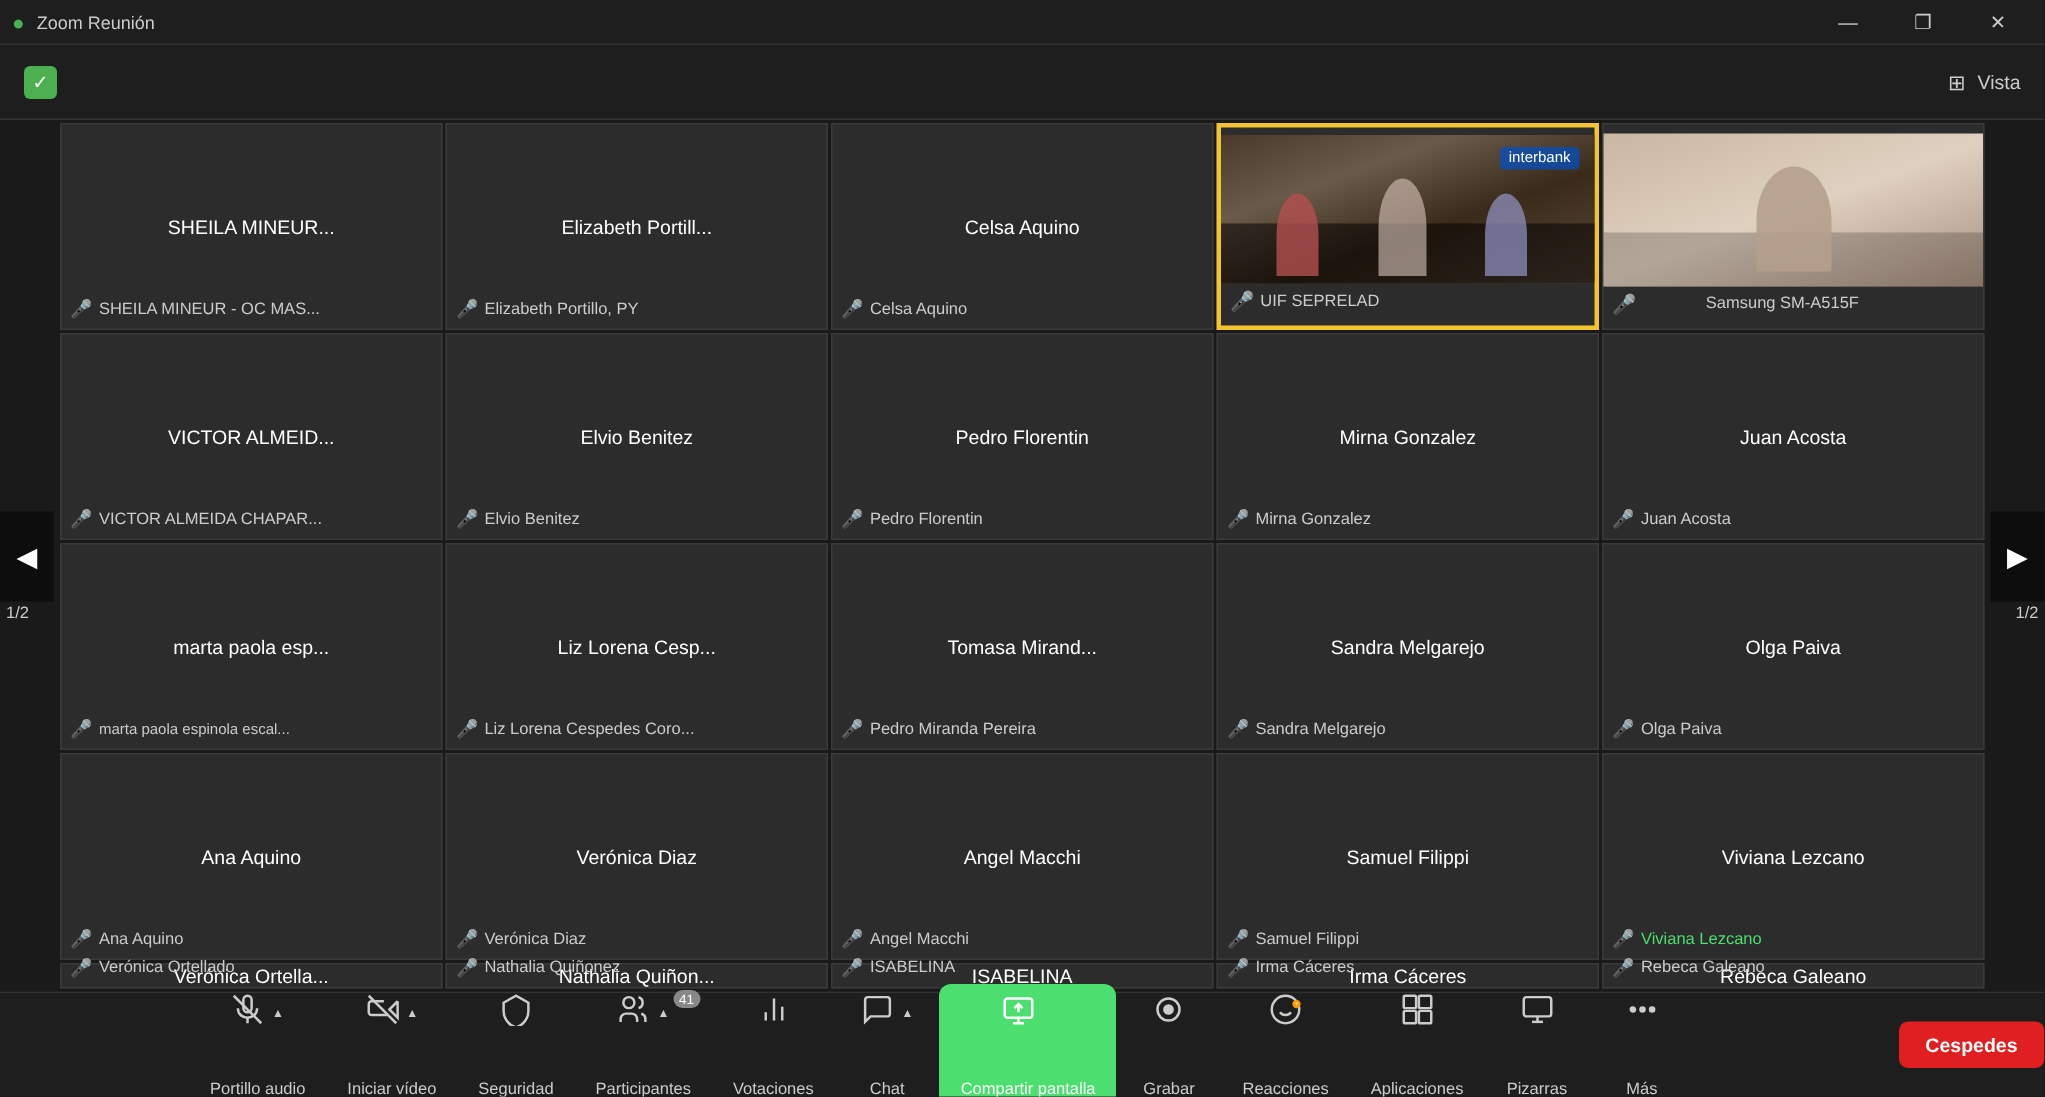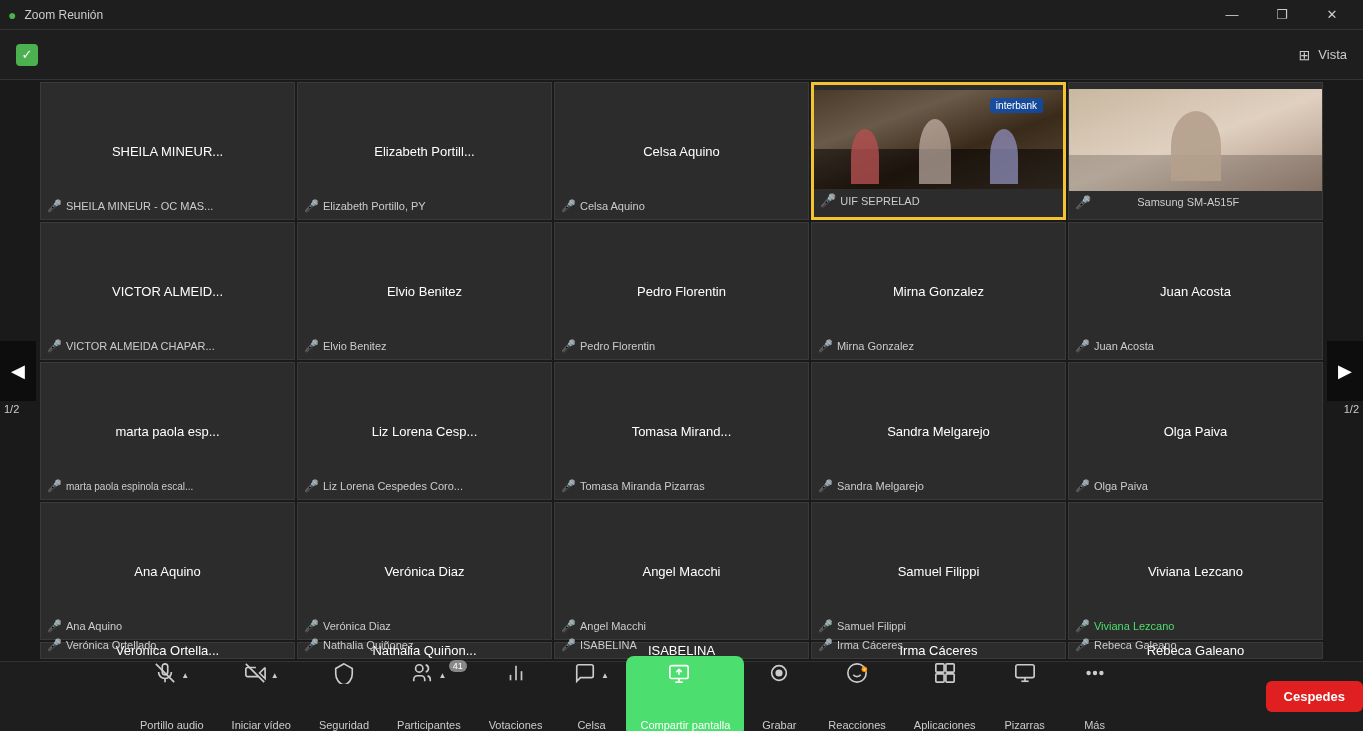--- a/index.html
+++ b/index.html
@@ -275,21 +275,21 @@
         <span style="font-size:11px;color:#ccc;">Celsa Aquino</span>
       </div>
     </div>
       <div class="video-tile active-speaker">
       <div class="uif-fake-video" style="width:100%;height:75%;background:linear-gradient(160deg,#4a3a2a 0%,#6a5a4a 30%,#3a2a1a 60%,#5a4a3a 100%);position:relative;overflow:hidden;">
         <div style="position:absolute;bottom:0;left:0;right:0;height:40%;background:rgba(0,0,0,0.3);"></div>
 
         <div style="position:absolute;bottom:5px;left:15%;width:28px;height:55px;border-radius:50% 50% 0 0;background:rgba(180,80,80,0.8);"></div>
         <div style="position:absolute;bottom:5px;left:42%;width:32px;height:65px;border-radius:50% 50% 0 0;background:rgba(220,200,190,0.6);"></div>
         <div style="position:absolute;bottom:5px;right:18%;width:28px;height:55px;border-radius:50% 50% 0 0;background:rgba(150,150,200,0.7);"></div>
-        <div style="position:absolute;top:8px;right:20px;background:rgba(0,80,200,0.7);color:#fff;font-size:10px;padding:2px 6px;border-radius:3px;">interbank</div>
+        <div style="position:absolute;top:8px;right:10px;background:rgba(0,80,200,0.7);color:#fff;font-size:10px;padding:2px 6px;border-radius:3px;">interbank</div>
       </div>
       <div class="participant-sub" style="position:relative;bottom:auto;left:auto;padding:4px 6px;width:100%;display:flex;align-items:center;gap:4px;">
         <span style="color:#ccc;font-size:13px;">🎤</span>
         <span style="font-size:11px;color:#ccc;">UIF SEPRELAD</span>
       </div>
     </div>
       <div class="video-tile">
       <div style="width:100%;height:75%;background:linear-gradient(160deg,#c8b8a0 0%,#e0d0c0 50%,#a89080 100%);overflow:hidden;position:relative;">
         <div style="position:absolute;bottom:0;left:0;right:0;height:35%;background:rgba(0,0,0,0.2);"></div>
         <div style="position:absolute;bottom:10px;left:50%;transform:translateX(-50%);width:50px;height:70px;border-radius:50% 50% 0 0;background:rgba(180,160,140,0.9);"></div>
@@ -345,21 +345,21 @@
       <div class="participant-name" style="font-size:13px;font-weight:500;color:#fff;text-align:center;padding:0 4px;">Liz Lorena Cesp...</div>
       <div class="participant-sub" style="position:absolute;bottom:6px;left:6px;display:flex;align-items:center;gap:4px;">
         <span style="color:#ff4444;font-size:12px;">🎤</span>
         <span style="font-size:11px;color:#ccc;">Liz Lorena Cespedes Coro...</span>
       </div>
     </div>
       <div class="video-tile">
       <div class="participant-name" style="font-size:13px;font-weight:500;color:#fff;text-align:center;padding:0 4px;">Tomasa  Mirand...</div>
       <div class="participant-sub" style="position:absolute;bottom:6px;left:6px;display:flex;align-items:center;gap:4px;">
         <span style="color:#ff4444;font-size:12px;">🎤</span>
-        <span style="font-size:11px;color:#ccc;">Tomasa Miranda Pizarras</span>
+        <span style="font-size:11px;color:#ccc;">Pedro Miranda Pereira</span>
       </div>
     </div>
       <div class="video-tile">
       <div class="participant-name" style="font-size:13px;font-weight:500;color:#fff;text-align:center;padding:0 4px;">Sandra Melgarejo</div>
       <div class="participant-sub" style="position:absolute;bottom:6px;left:6px;display:flex;align-items:center;gap:4px;">
         <span style="color:#ff4444;font-size:12px;">🎤</span>
         <span style="font-size:11px;color:#ccc;">Sandra Melgarejo</span>
       </div>
     </div>
       <div class="video-tile">
@@ -510,21 +510,21 @@
     <span class="t-label" style="color:#ccc;">Votaciones</span>
   </div>
       <div class="toolbar-item">
 
     <div class="icon-area">
       <span style="color:#ccc;"><svg viewBox="0 0 24 24" style="width:22px;height:22px;fill:none;stroke:currentColor;stroke-width:1.8;">
               <path d="M21 15a2 2 0 0 1-2 2H7l-4 4V5a2 2 0 0 1 2-2h14a2 2 0 0 1 2 2z"></path>
             </svg></span>
       <span style="font-size:8px;color:#ccc;margin-left:2px;">▲</span>
     </div>
-    <span class="t-label" style="color:#ccc;">Celsa</span>
+    <span class="t-label" style="color:#ccc;">Chat</span>
   </div>
       <div class="toolbar-item active" style="background: rgb(76, 222, 110); border-radius: 8px; padding: 6px 14px; display: flex; flex-direction: column; align-items: center; cursor: pointer;">
 
     <div class="icon-area">
       <span style="color:#fff;"><svg viewBox="0 0 24 24" style="width:22px;height:22px;fill:none;stroke:currentColor;stroke-width:1.8;">
               <rect x="2" y="4" width="20" height="14" rx="2"></rect>
               <line x1="12" y1="18" x2="12" y2="22"></line>
               <line x1="8" y1="22" x2="16" y2="22"></line>
               <polyline points="12 8 12 14"></polyline>
               <polyline points="9 11 12 8 15 11"></polyline>

